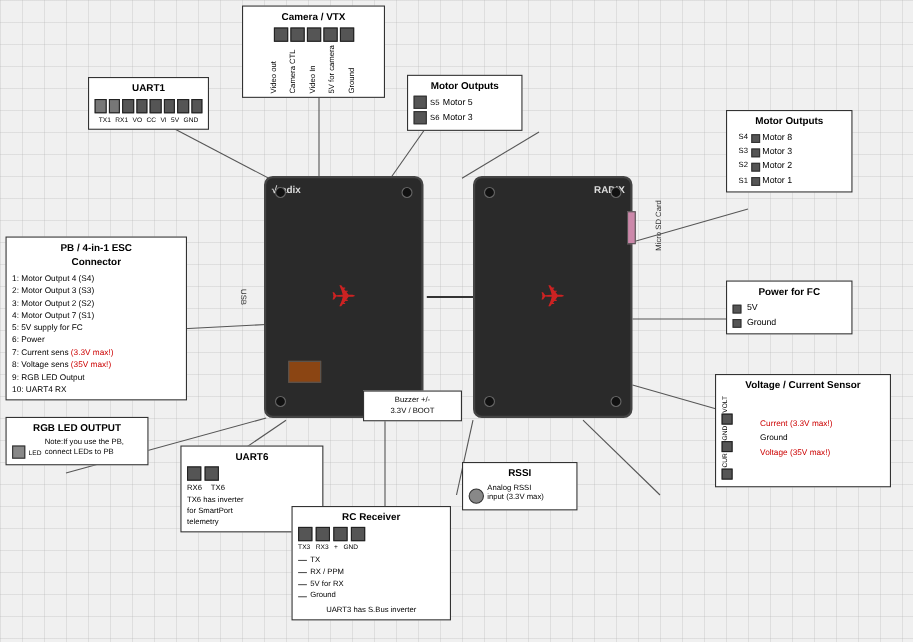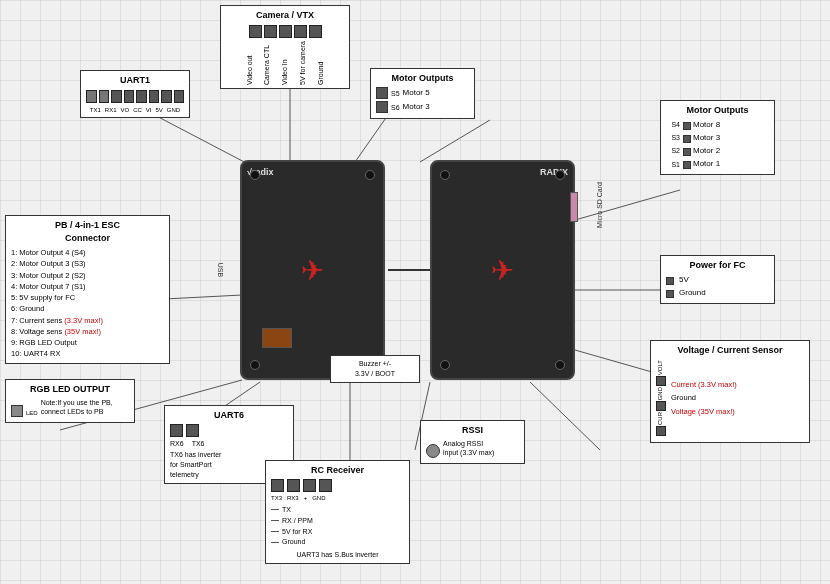--- a/index.html
+++ b/index.html
@@ -223,21 +223,21 @@
   </div>
 
   <div class="label-box" style="top:215px;left:5px;width:165px;">
     <div class="title">PB / 4-in-1 ESC<br>Connector</div>
     <div style="margin-top:3px;font-size:7.5px;line-height:1.5;">
       <div>1: Motor Output 4 (S4)</div>
       <div>2: Motor Output 3 (S3)</div>
       <div>3: Motor Output 2 (S2)</div>
       <div>4: Motor Output 7 (S1)</div>
       <div>5: 5V supply for FC</div>
-      <div>6: Ground</div>
+      <div>6: Power</div>
       <div>7: Current sens <span class="red">(3.3V max!)</span></div>
       <div>8: Voltage sens <span class="red">(35V max!)</span></div>
       <div>9: RGB LED Output</div>
       <div>10: UART4 RX</div>
     </div>
   </div>
 
   <div class="board-left">
     <div style="position:absolute;top:5px;left:5px;color:#ddd;font-size:9px;font-weight:bold;">√radix</div>
 
@@ -283,21 +283,21 @@
     <div class="pin-row">
       <div style="display:flex;flex-direction:column;margin-right:3px;">
         <div class="pin-block-small"></div>
       </div>
       <span>Ground</span>
     </div>
   </div>
 
   <div class="label-box" style="top:340px;left:650px;width:160px;">
     <div class="title">Voltage / Current Sensor</div>
-    <div style="display:flex;align-items:center;margin:3px 0;">
+    <div style="display:flex;align-items:center;margin:3px 0;gap:20px;">
       <div style="display:flex;flex-direction:column;gap:1px;margin-right:5px;">
         <span style="font-size:6px;writing-mode:vertical-rl;transform:rotate(180deg)">VOLT</span>
         <div class="conn-pin" style="width:10px;height:10px;"></div>
         <span style="font-size:6px;writing-mode:vertical-rl;transform:rotate(180deg)">GND</span>
         <div class="conn-pin" style="width:10px;height:10px;"></div>
         <span style="font-size:6px;writing-mode:vertical-rl;transform:rotate(180deg)">CUR</span>
         <div class="conn-pin" style="width:10px;height:10px;"></div>
       </div>
       <div style="font-size:7.5px;line-height:1.8;">
         <div class="red">Current (3.3V max!)</div>

